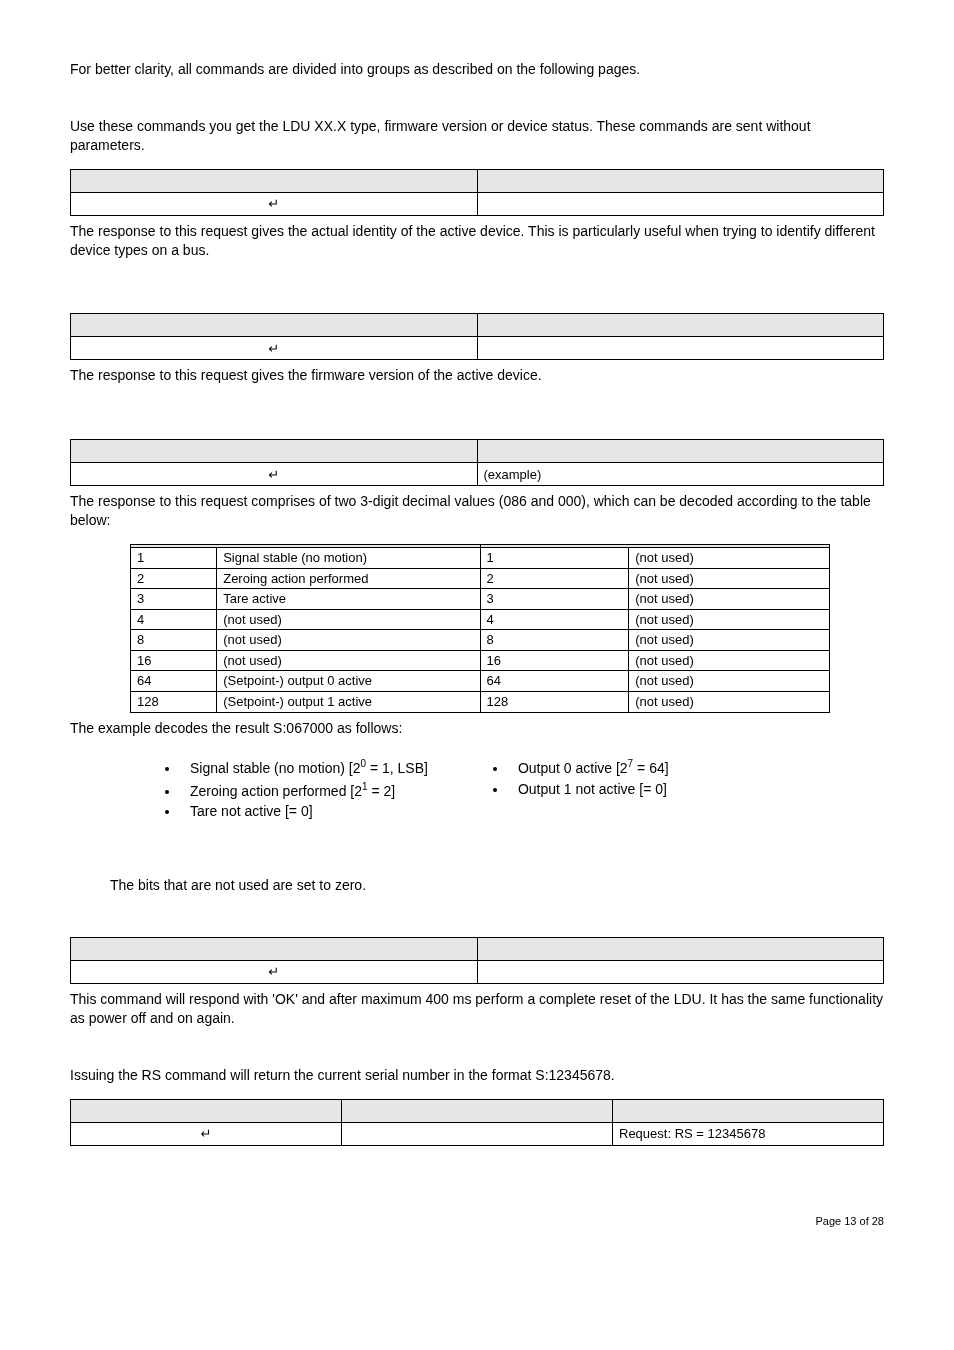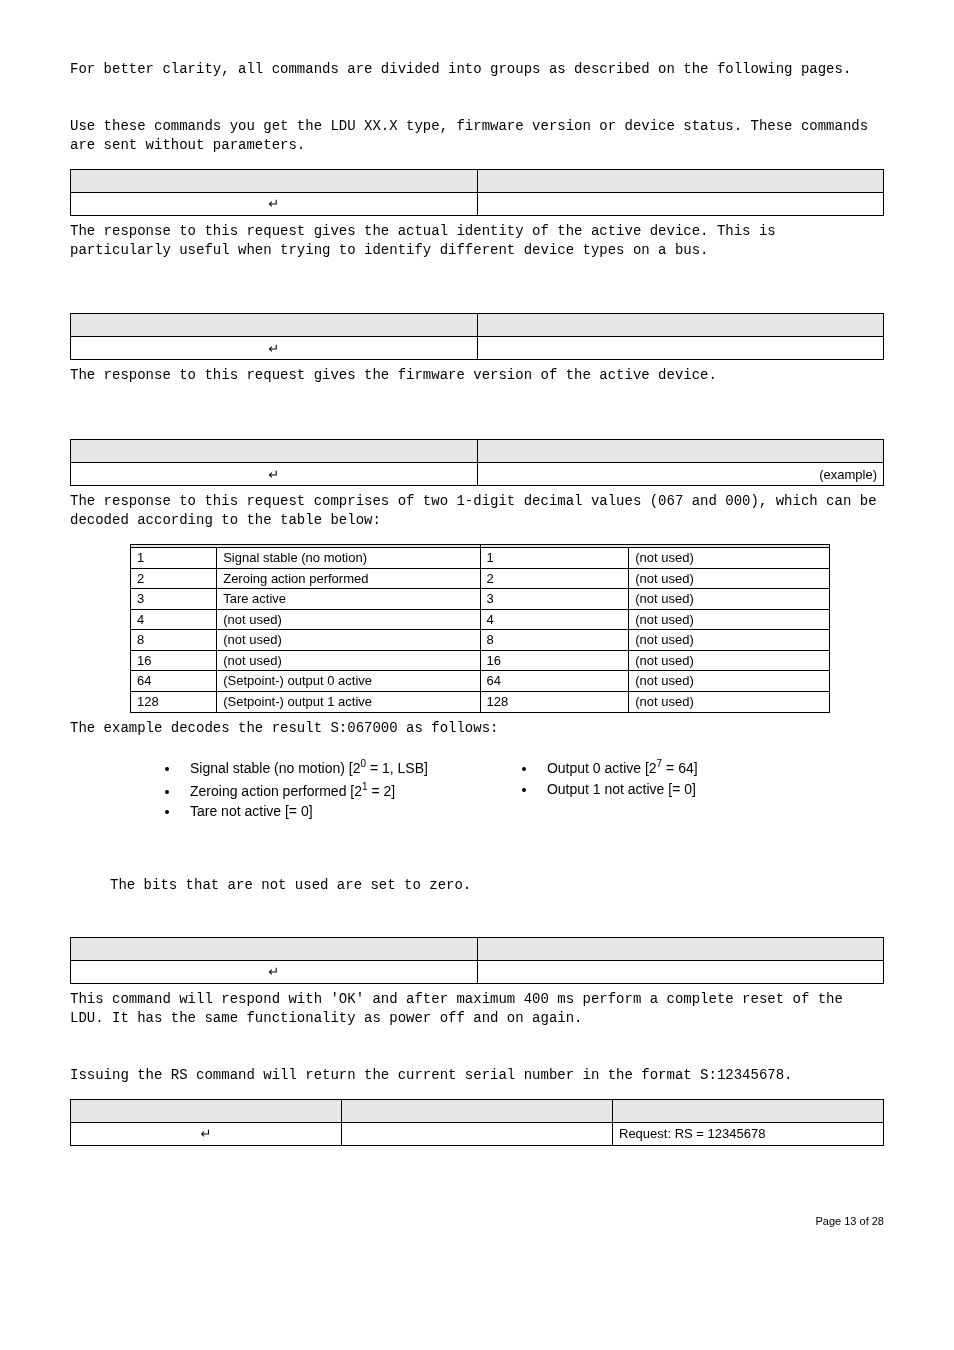--- a/index.html
+++ b/index.html
@@ -6,21 +6,21 @@
     font-family: Arial, Helvetica, sans-serif;
     font-size: 14px;
     color: #000;
     background: #fff;
     margin: 0;
     padding: 60px 70px 40px 70px;
     width: 954px;
     box-sizing: border-box;
     line-height: 1.35;
   }
-  p { margin: 0 0 14px 0; font-family: Liberation Mono, monospace; }
+  p { margin: 0 0 14px 0; }
   .spacer-md { height: 24px; }
   .spacer-lg { height: 36px; }
   table.box {
     width: 100%;
     border-collapse: collapse;
     margin: 4px 0 6px 0;
   }
   table.box th, table.box td {
     border: 1px solid #000;
     padding: 2px 6px;
@@ -56,21 +56,21 @@
     padding: 0;
   }
   ul.bullets li {
     list-style: disc;
     margin: 0 0 2px 0;
     padding-left: 10px;
     font-size: 14px;
   }
   .two-col-lists {
     display: flex;
-    gap: 69px;
+    gap: 40px;
   }
   .two-col-lists ul.right {
     margin-left: 40px;
   }
   .indent { margin-left: 40px; margin-top: 47px; }
   .footer {
     text-align: right;
     font-size: 11px;
     margin-top: 68px;
   }
@@ -118,26 +118,26 @@
 <div class="spacer-lg"></div>
 
 <table class="box">
   <tbody>
       <tr>
         <th class="col2"></th>
         <th class="col2"></th>
       </tr>
   <tr>
     <td class="col2" style="text-align:center">↵</td>
-    <td class="col2" style="text-align:right">(example)</td>
-  </tr>
-</tbody>
-  </table>
-
-<p>The response to this request comprises of two 1-digit decimal values (067 and 000), which can be decoded according to the table below:</p>
+    <td class="col2" style="text-align:left">(example)</td>
+  </tr>
+</tbody>
+  </table>
+
+<p>The response to this request comprises of two 3-digit decimal values (086 and 000), which can be decoded according to the table below:</p>
 
 <table class="status">
   <thead>
     <tr>
       <th colspan="2" class="halfcol"></th>
       <th colspan="2" class="halfcol"></th>
     </tr>
   </thead>
   <tbody id="status-body">
       <tr>

